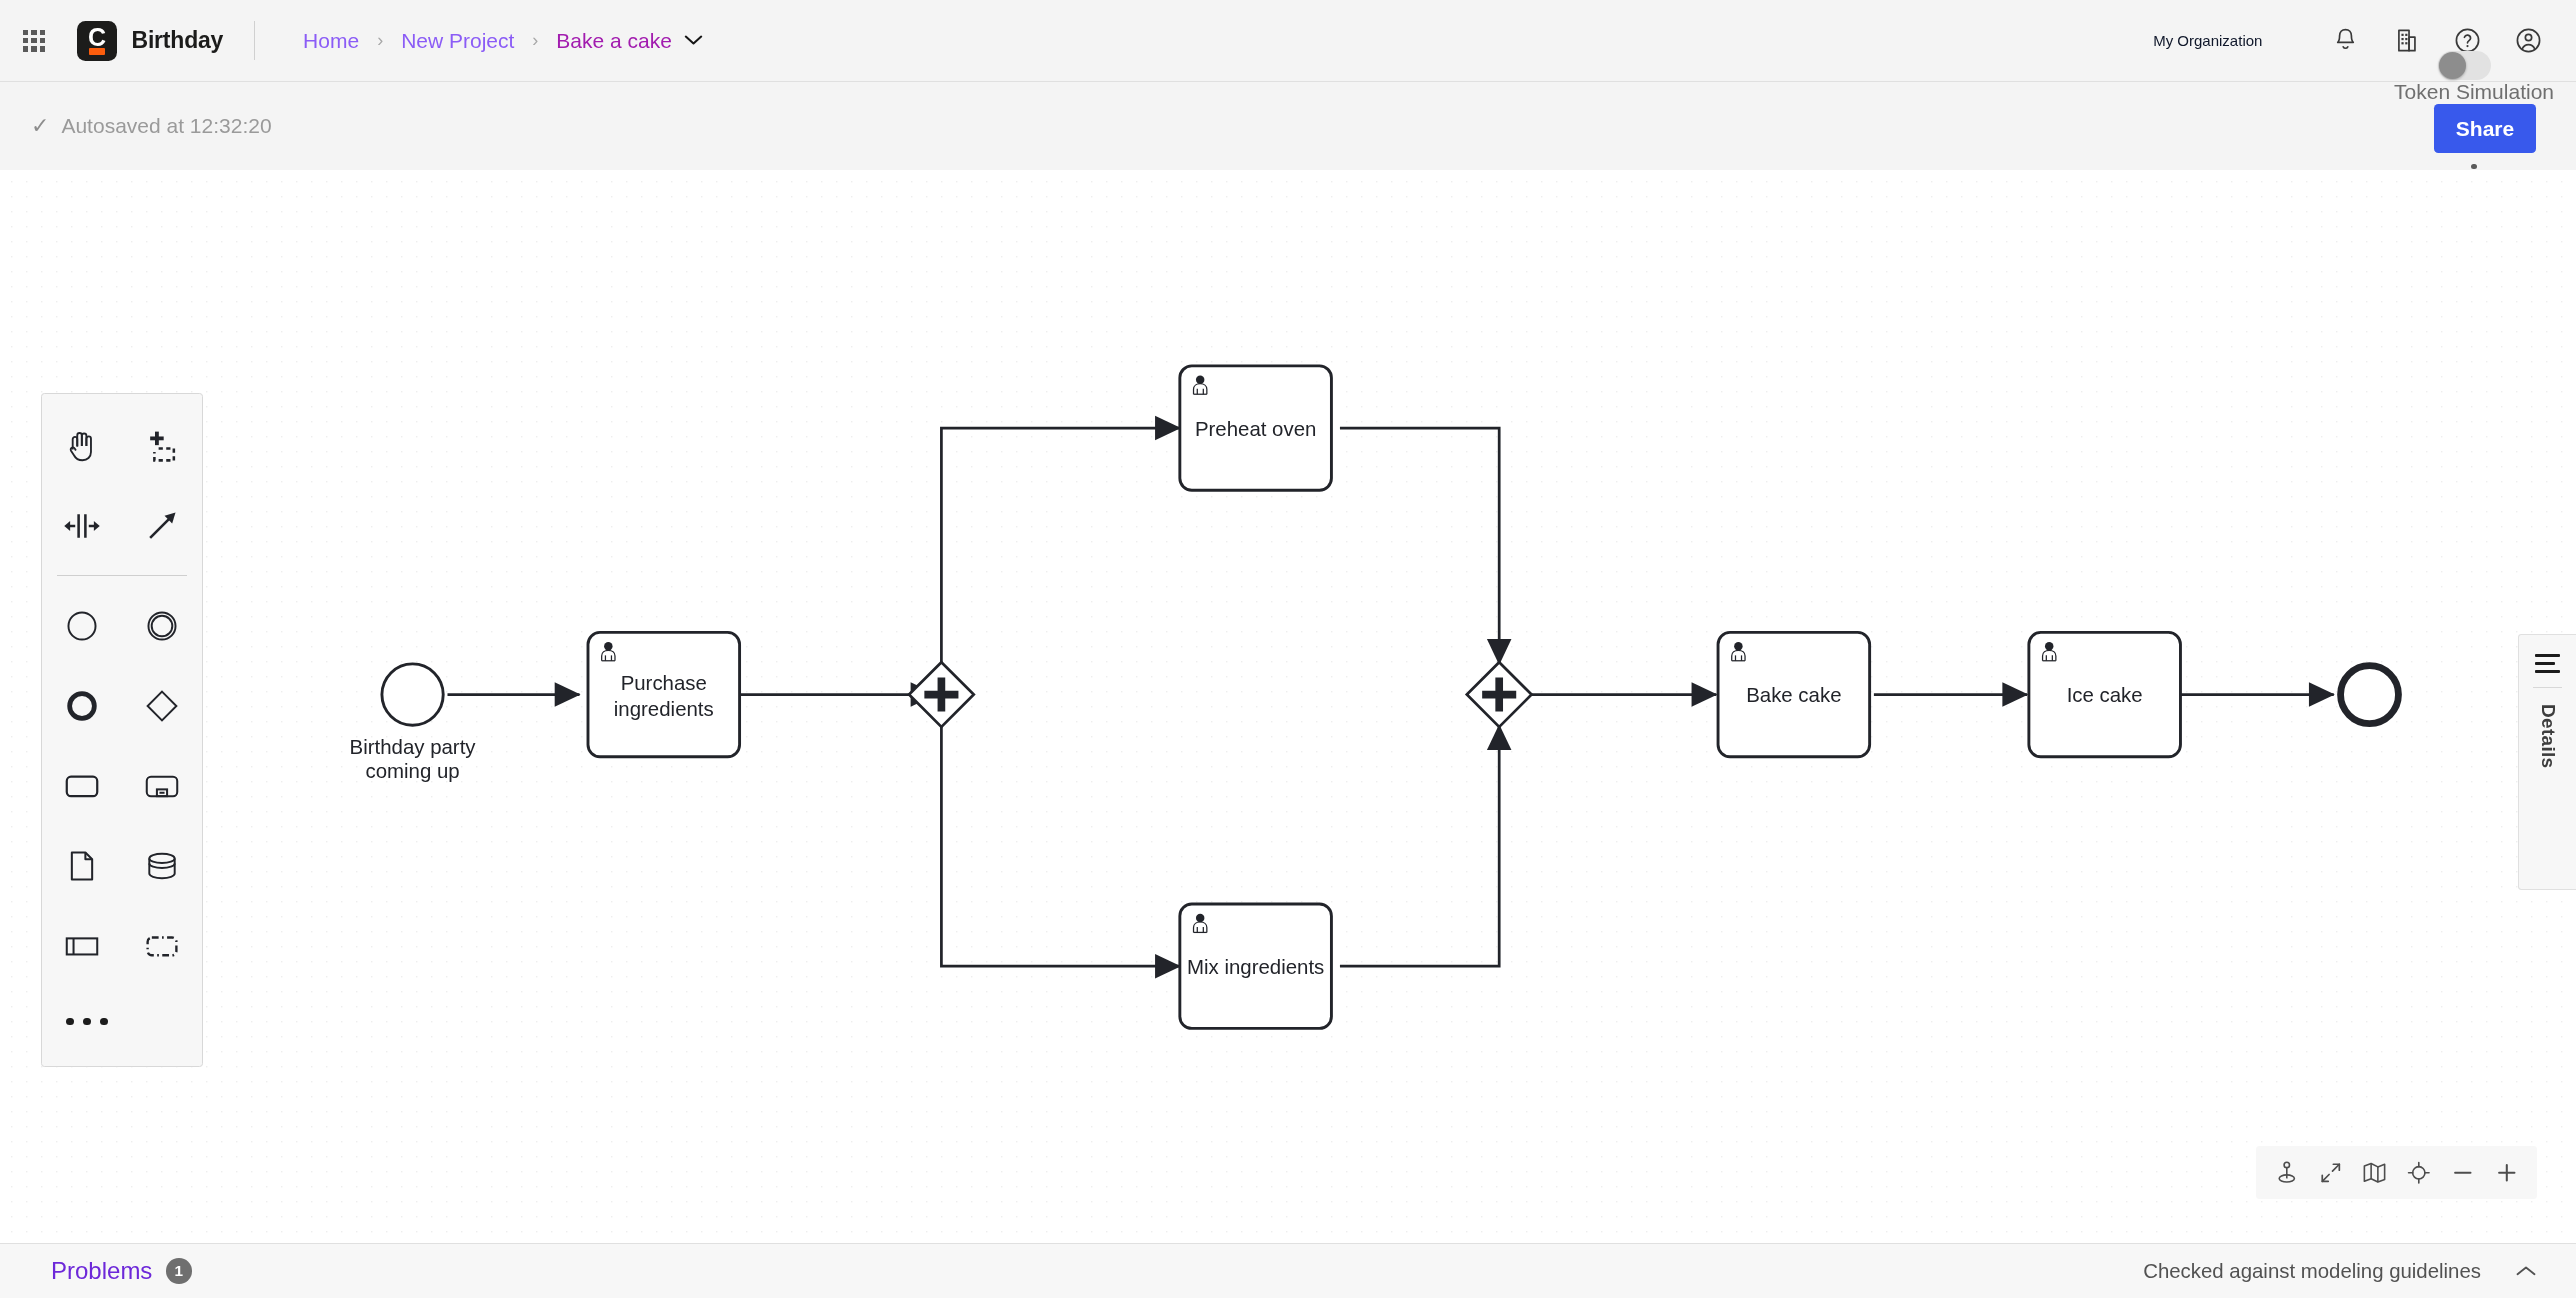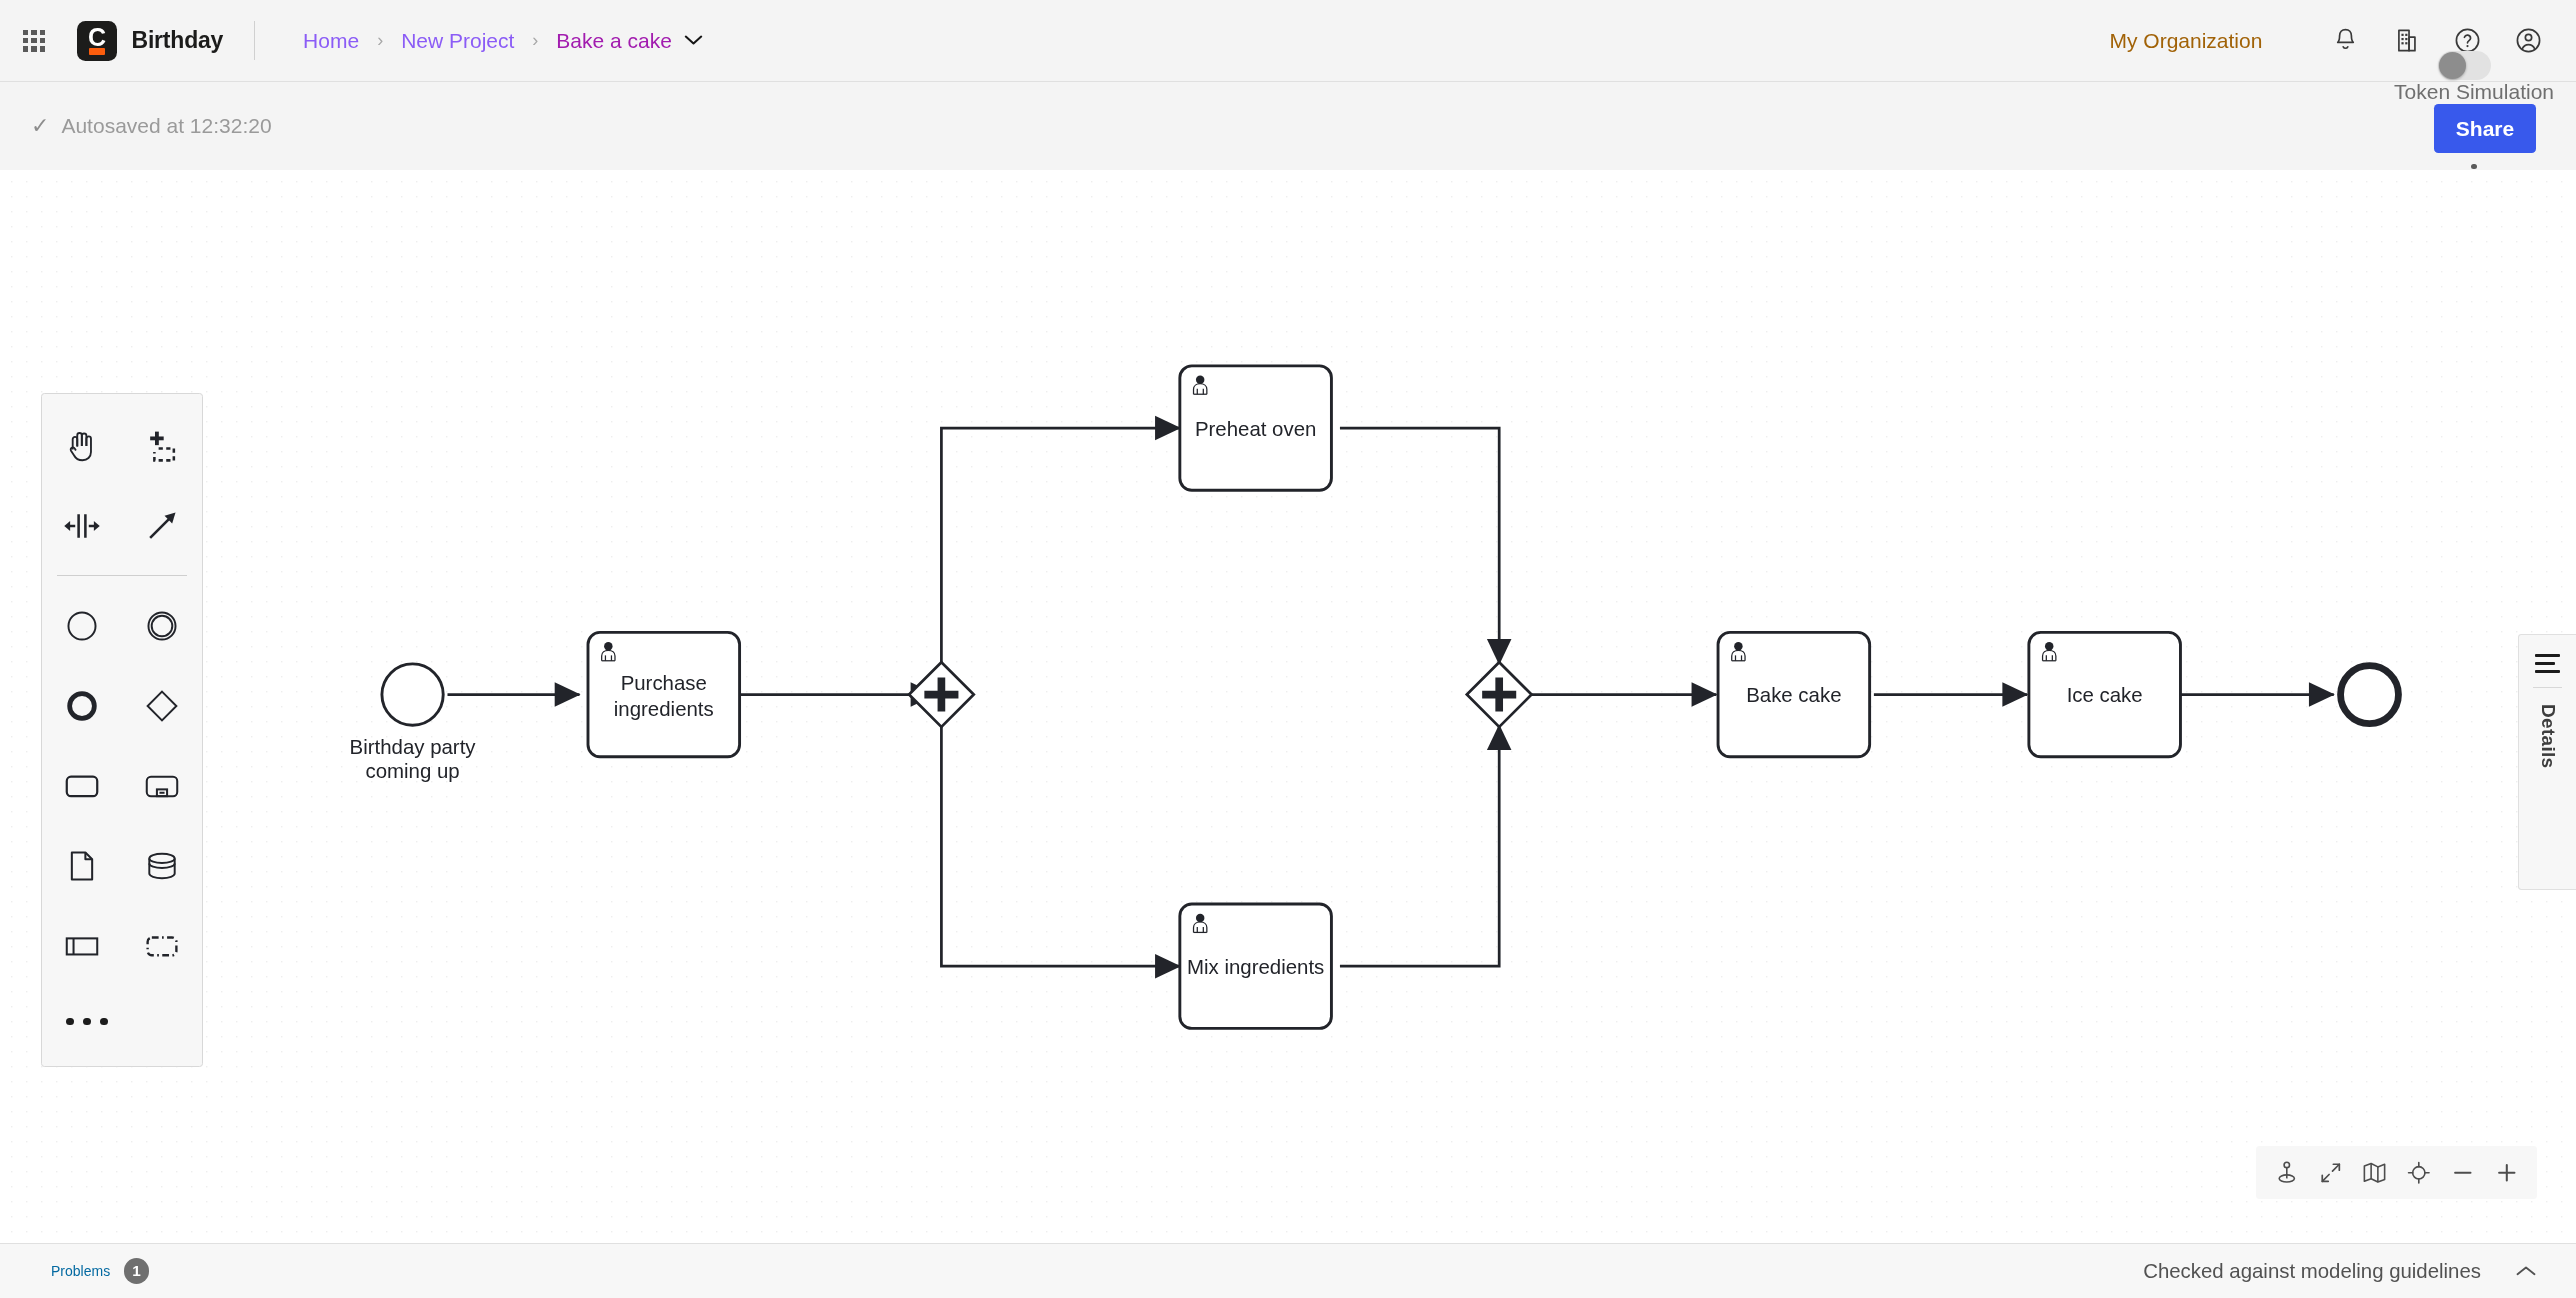--- a/index.html
+++ b/index.html
@@ -36,21 +36,21 @@
     background: #fc5d0d; border-radius: 0.9px;
   }
   .logo-text { margin-left: 14.5px; font-size: 23px; font-weight: 700; color: #1c1c1b; letter-spacing: -0.2px; }
   .vdiv { width: 0.9px; height: 39px; background: #d0d0d0; margin-left: 31px; }
   .breadcrumb { display: flex; align-items: center; margin-left: 48px; }
   .crumb { font-size: 21px; color: #8b5cf6; cursor: pointer; white-space: nowrap; }
   .crumb.active { color: #a21caf; }
   .crumb-sep { font-size: 18px; color: #a8a8a8; margin: 0 18px; }
   .caret-dn { margin-left: 12px; color: #161616; font-size: 15.3px; }
   .topright { margin-left: auto; display: flex; align-items: center; padding-right: 25.6px; }
-  .org-name { font-size: 21px; color: #a16207; margin-right: 44px; cursor: pointer; white-space: nowrap; }
+  .org-name { font-size: 15px; color: #0f172a; margin-right: 44px; cursor: pointer; white-space: nowrap; }
   .ticon { width: 44px; height: 44px; display: flex; align-items: center; justify-content: center; cursor: pointer; margin-left: 17px; }
 
   
   .subbar {
     position: absolute; left: 0; top: 82px; width: 2576px; height: 89px;
     background: #f4f4f4; border-bottom: 0.9px solid #e0e0e0;
     display: flex; align-items: center;
   }
   .tabs { display: flex; align-items: flex-end; height: 89px; margin-left: 24px; }
   .tab {
@@ -130,21 +130,21 @@
   }
   .zoomctl .zi { width: 44px; height: 48px; display: flex; align-items: center; justify-content: center; cursor: pointer; }
 
   
   .bottombar {
     position: absolute; left: 0; bottom: 0; width: 2576px; height: 55px;
     background: #f7f7f7; border-top: 0.9px solid #e0e0e0;
     display: flex; align-items: center;
   }
   .problems { display: flex; align-items: center; margin-left: 51px; cursor: pointer; }
-  .problems-label { font-size: 14px; color: #0369a1; text-align: center; }
+  .problems-label { font-size: 24px; color: #6d28d9; text-align: center; }
   .badge {
     margin-left: 13.6px; min-width: 25.6px; height: 25.6px; border-radius: 12.8px; background: #6f6f6f;
     color: #fff; font-size: 15.3px; font-weight: 700; display: flex; align-items: center;
     justify-content: center; padding: 0 7.7px;
   }
   .bottomright { margin-left: auto; display: flex; align-items: center; padding-right: 39px; }
   .guideline-text { font-size: 20.4px; color: #525252; }
   .chev-up { margin-left: 34px; cursor: pointer; display: flex; align-items: center; }
 </style>
 </head>

